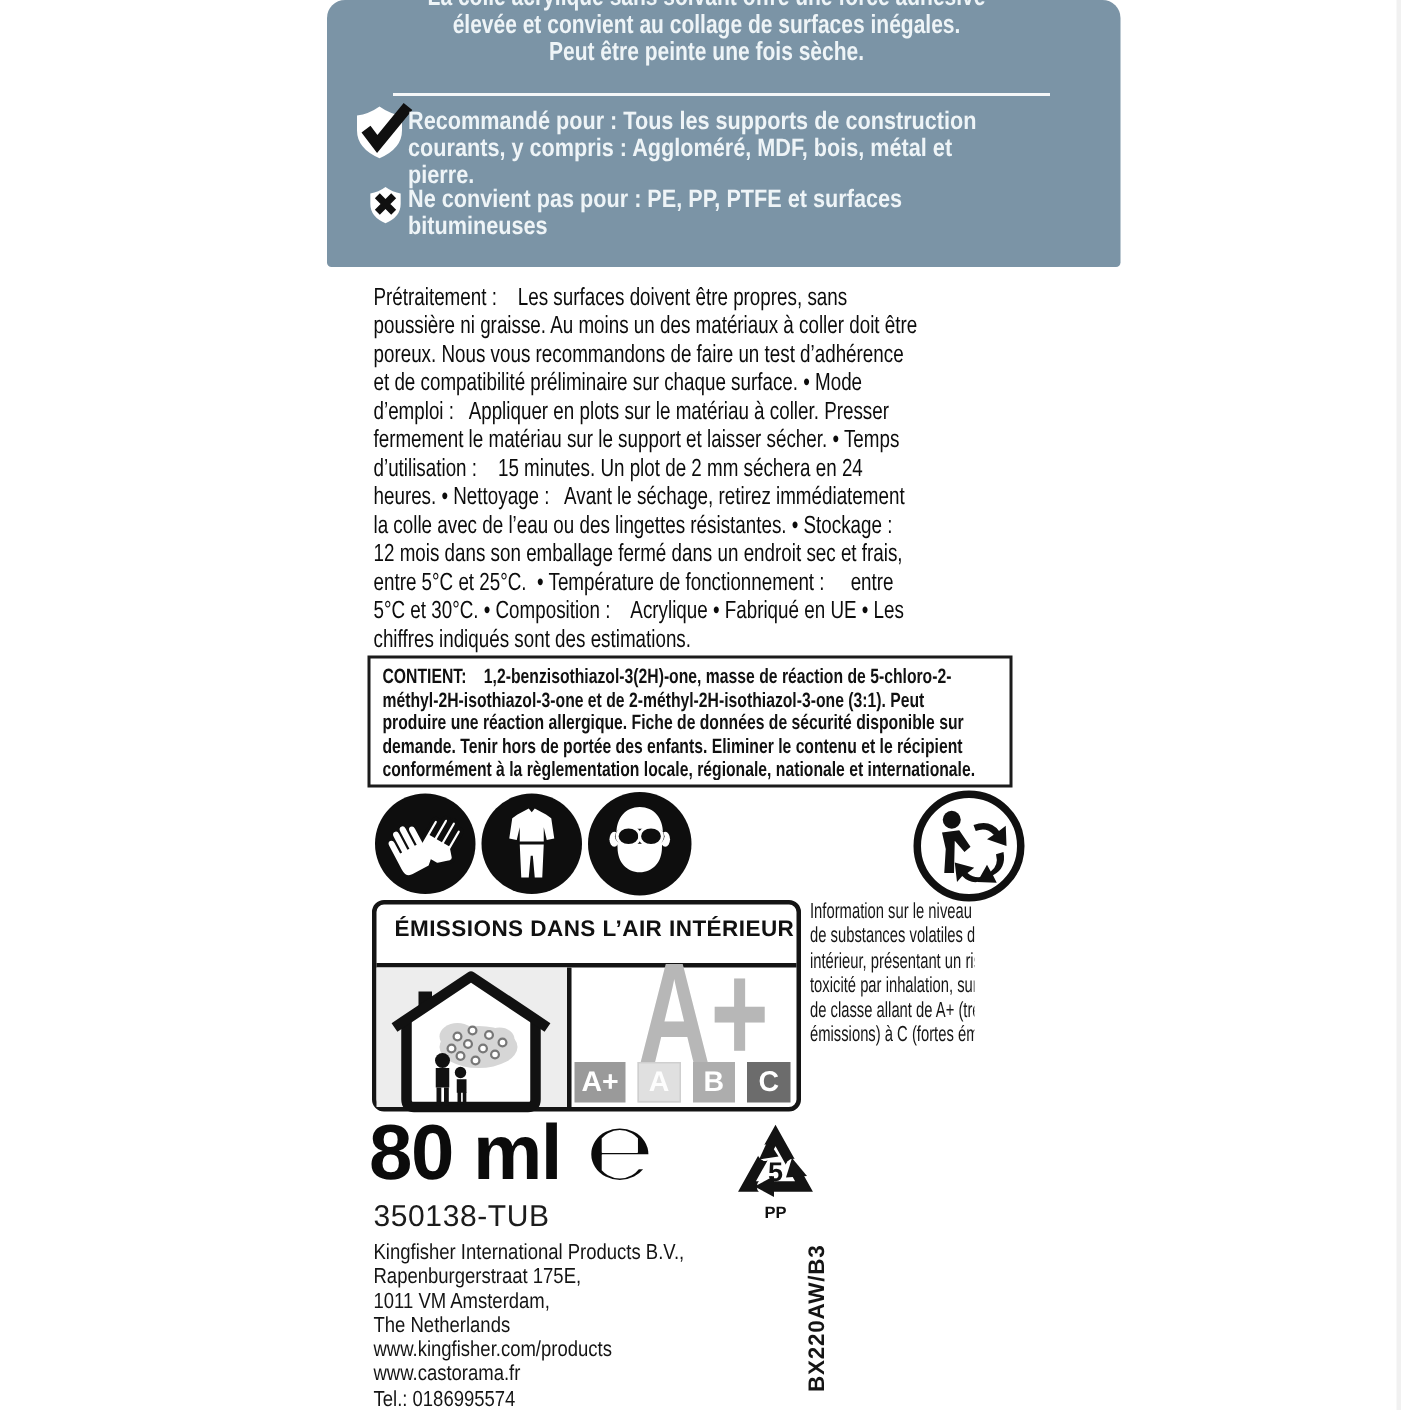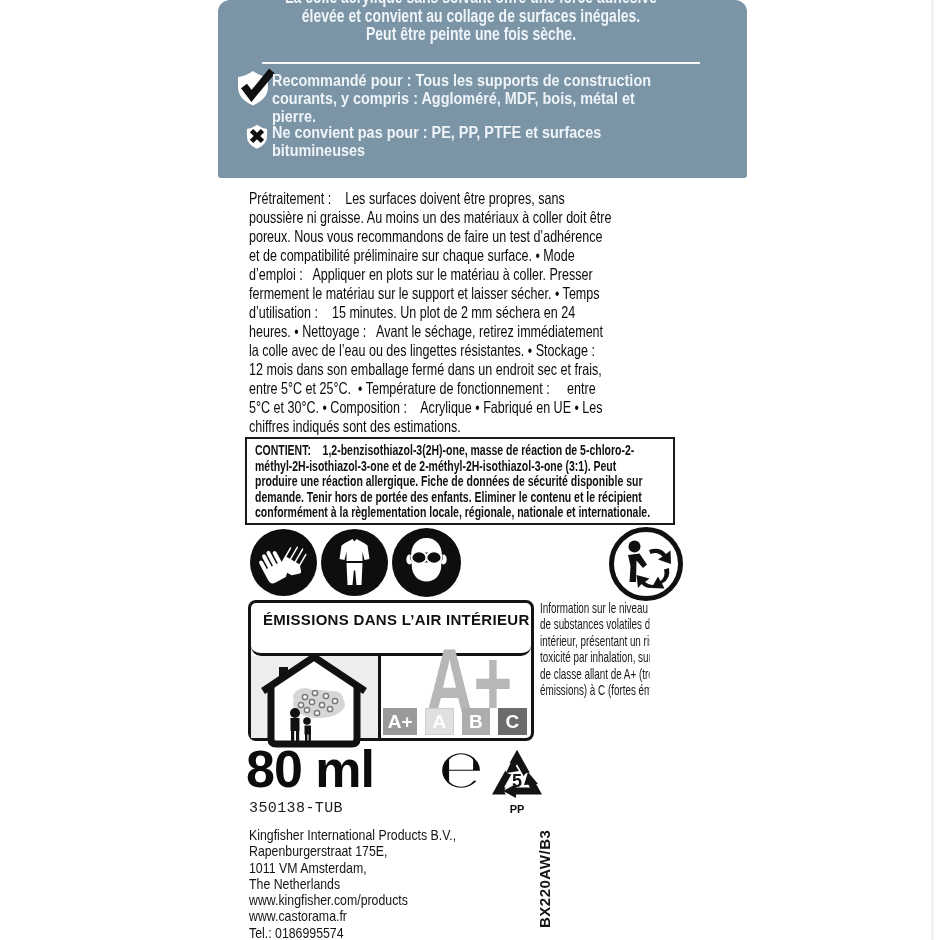--- a/index.html
+++ b/index.html
@@ -27,43 +27,43 @@
              transform:scaleX(.76);transform-origin:0 0;color:#111;}
   
   .pic1{left:250px;top:529px;width:67px;height:67px;}
   .pic2{left:321px;top:529px;width:67px;height:67px;}
   .pic3{left:392px;top:528px;width:69px;height:69px;}
   .triman{left:608px;top:526px;width:76px;height:76px;}
   
   .ebox{left:248px;top:600px;width:286px;height:141px;border:3px solid #141414;border-radius:8px;
         box-sizing:border-box;background:#fff;display:flex;flex-direction:column;}
   .ebox-hd{height:31px;border-bottom:3px solid #141414;font-weight:700;font-size:15px;
-           letter-spacing:.3px;padding:8px 0 11px 12px;box-sizing:content-box;color:#111;border-radius:10px;}
+           letter-spacing:.3px;padding:8px 0 0 12px;box-sizing:content-box;color:#111;}
   .ebox-body{flex:1;display:flex;min-height:0;}
   .ecell-l{width:127px;background:#ededed;border-right:3px solid #141414;display:flex;
            align-items:center;justify-content:center;}
   .ecell-r{flex:1;position:relative;}
   .big-rating{position:absolute;left:0;right:0;top:-4px;bottom:26px;display:flex;align-items:center;
               justify-content:center;font-weight:700;font-size:95px;color:#b7b7b7;
               transform:scaleX(.7);transform-origin:50% 50%;margin-left:26px;}
   .scale-row{position:absolute;left:2px;right:4px;bottom:3px;height:27px;display:flex;gap:8px;}
   .scale-cell{display:flex;align-items:center;justify-content:center;font-weight:700;
               font-size:19px;color:#ffffff;}
   .c-aplus{width:40px;background:#9a9a9a;}
   .c-a{width:33px;background:#e0e0e0;border:1px solid #cfcfcf;box-sizing:border-box;color:#fdfdfd;}
   .c-b{width:33px;background:#adadad;}
   .c-c{width:34px;background:#6c6c6c;}
   .einfo{left:540px;top:600px;width:260px;font-size:14.5px;line-height:16.4px;color:#161616;
          transform:scaleX(.68);transform-origin:0 0;clip-path:inset(0 38% 0 0);}
   
-  .vol-row{left:246px;top:744px;display:flex;align-items:baseline;gap:48px;}
+  .vol-row{left:246px;top:744px;display:flex;align-items:baseline;}
   .vol{font-weight:700;font-size:52px;letter-spacing:-1px;line-height:50px;color:#0b0b0b;}
   .esign{font-family:"DejaVu Sans","DejaVu Serif",sans-serif;font-weight:400;font-size:52px;
          line-height:50px;margin-left:17px;color:#0b0b0b;}
-  .sku{left:249px;top:800px;font-size:15px;letter-spacing:.4px;color:#1c1c1c;font-family:Liberation Mono, monospace;}
+  .sku{left:249px;top:800px;font-size:20px;letter-spacing:.4px;color:#1c1c1c;}
   
   .pp{left:488px;top:750px;width:58px;text-align:center;}
   .pp-mat{font-weight:700;font-size:11px;margin-top:1px;color:#101010;}
   
   .addr{left:249px;top:827px;width:295px;font-size:14.5px;line-height:16.3px;color:#141414;
         transform:scaleX(.85);transform-origin:0 0;}
   .batch{left:536px;top:816px;height:112px;writing-mode:vertical-rl;transform:rotate(180deg);
          font-weight:700;font-size:15px;letter-spacing:.5px;color:#141414;}
   .edge{left:931px;top:0;width:3px;height:940px;background:#f1f1f1;}
 </style>

